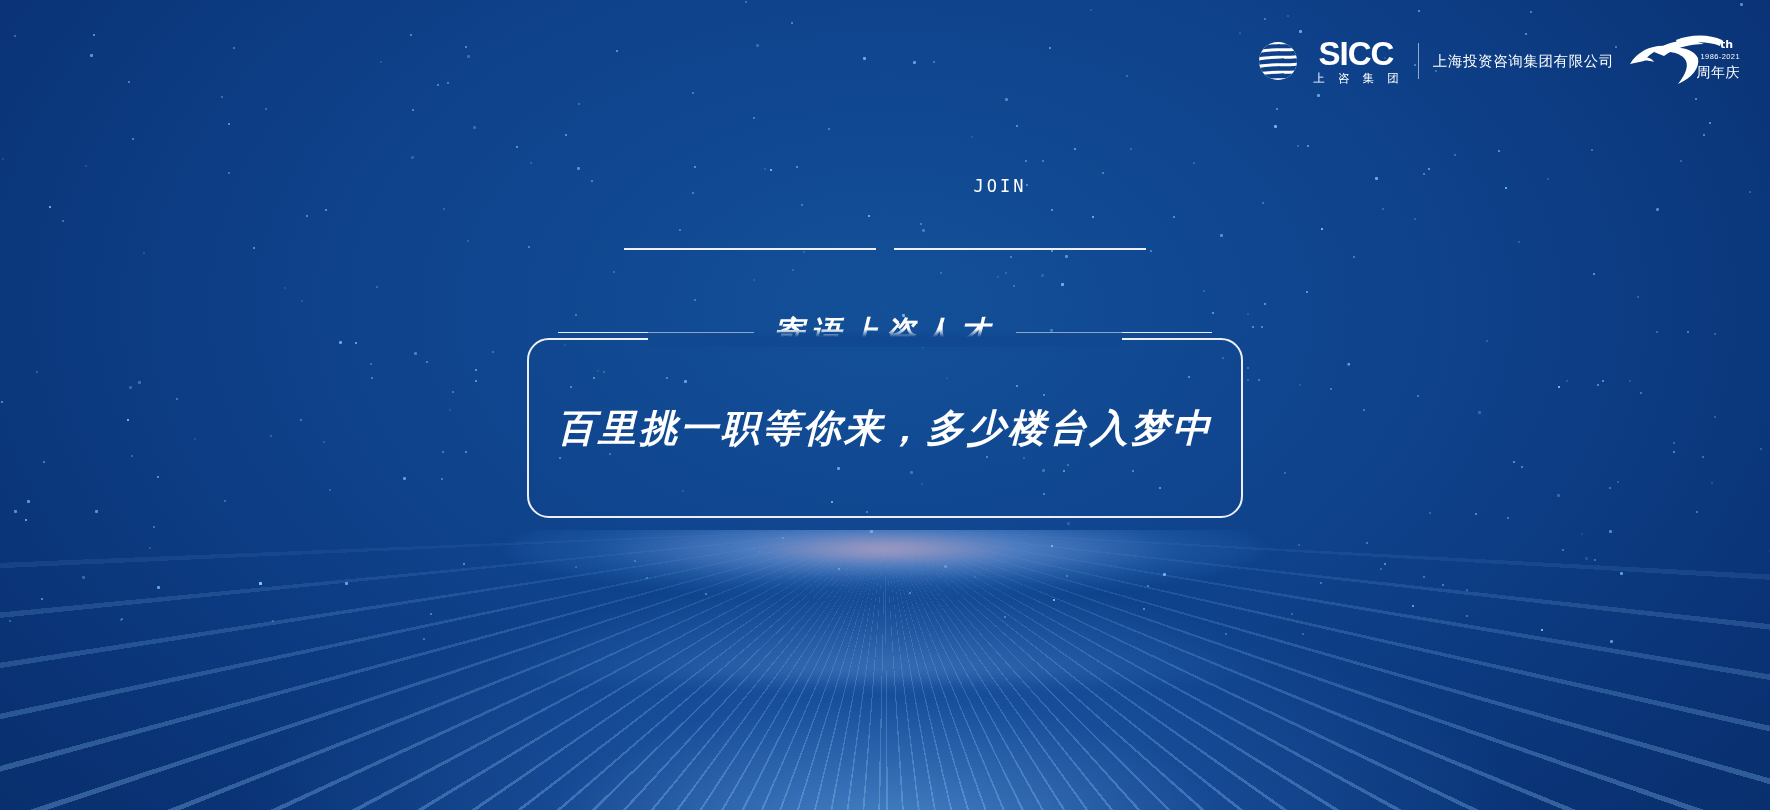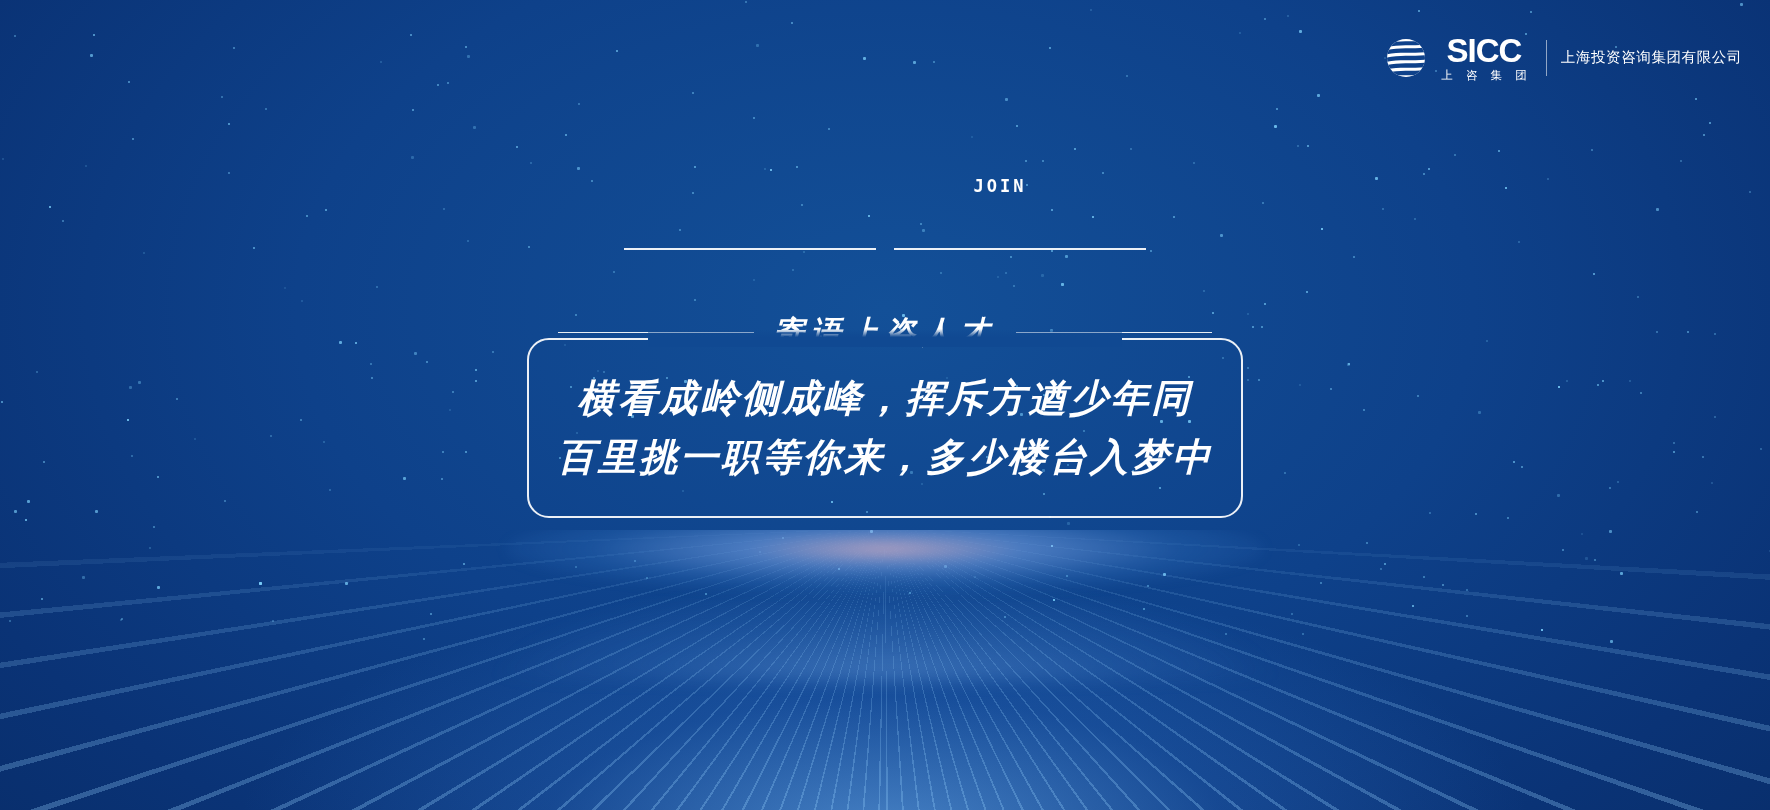--- a/index.html
+++ b/index.html
@@ -71,21 +71,21 @@
     letter-spacing:-2px; line-height:1.04;
     text-shadow:
        3px 3px 0 rgba(12,60,130,.95),
        6px 6px 0 rgba(10,52,118,.75),
        9px 9px 0 rgba(9,46,106,.45);
     white-space:nowrap;
     -webkit-text-stroke:0.5px #fff;
   }
   .joinbadge{
     position:absolute; left:56.5%; top:78px; transform:translateX(-50%);
-    font-size:17px; font-weight:700; color:#ffffff; letter-spacing:3px;
+    font-size:17px; font-weight:400; color:#ffffff; letter-spacing:3px;
     font-family:"DejaVu Sans Mono", monospace;
   }
 
   
   .subrow{
     position:absolute; left:0; right:0; top:248px;
     display:flex; align-items:center; justify-content:center; gap:18px;
   }
   .subrow .ln{ width:252px; height:2px; background:rgba(255,255,255,.92); }
   .subtitle{
@@ -495,34 +495,47 @@
       <span class="sicc-text">
         <span class="sicc-word">SICC</span>
         <span class="sicc-cn">上 咨 集 团</span>
       </span>
     </div>
 
     <span class="vdiv"></span>
 
     <span class="corp">上海投资咨询集团有限公司</span>
 
+    <div class="anniv">
+      <svg width="118" height="62" viewBox="0 0 118 62">
+        <g fill="#ffffff">
+          <path d="M6 36 C 14 22, 30 16, 44 18 C 36 20, 26 25, 20 33 Z"></path>
+          <path d="M30 24 C 44 12, 64 10, 80 16 C 66 16, 50 20, 40 28 Z"></path>
+          <path d="M52 12 C 66 6, 86 6, 98 12 L 96 18 C 84 13, 66 13, 54 18 Z"></path>
+          <path d="M44 20 C 58 18, 70 22, 74 30 C 76 40, 68 50, 54 56 C 62 46, 66 36, 60 30 C 56 26, 50 24, 44 24 Z"></path>
+          <path d="M14 30 C 22 28, 28 30, 30 34 C 24 32, 18 32, 14 34 Z"></path>
+        </g>
+        <text x="96" y="20" font-family="DejaVu Sans, sans-serif" font-size="11" font-weight="700" fill="#ffffff">th</text>
+      </svg>
+      <span class="years">1986-2021</span>
+      <span class="zn">周年庆</span>
+    </div>
 
   </div>
 
   <div class="titlewrap">
     <span class="joinbadge">JOIN</span>
   </div>
 
   <div class="subrow">
     <span class="ln"></span>
     <span class="ln"></span>
   </div>
 
   <div class="qbox">
-    <span class="qline">横看成岭侧成峰，挥斥方遒少年同</span>
     <span class="qline">百里挑一职等你来，多少楼台入梦中</span>
   </div>
 
   <div class="maskbar"></div>
 
   <div class="qhead">
     <span class="ln"></span>
     <span class="txt">寄语上咨人才</span>
     <span class="ln"></span>
   </div>

